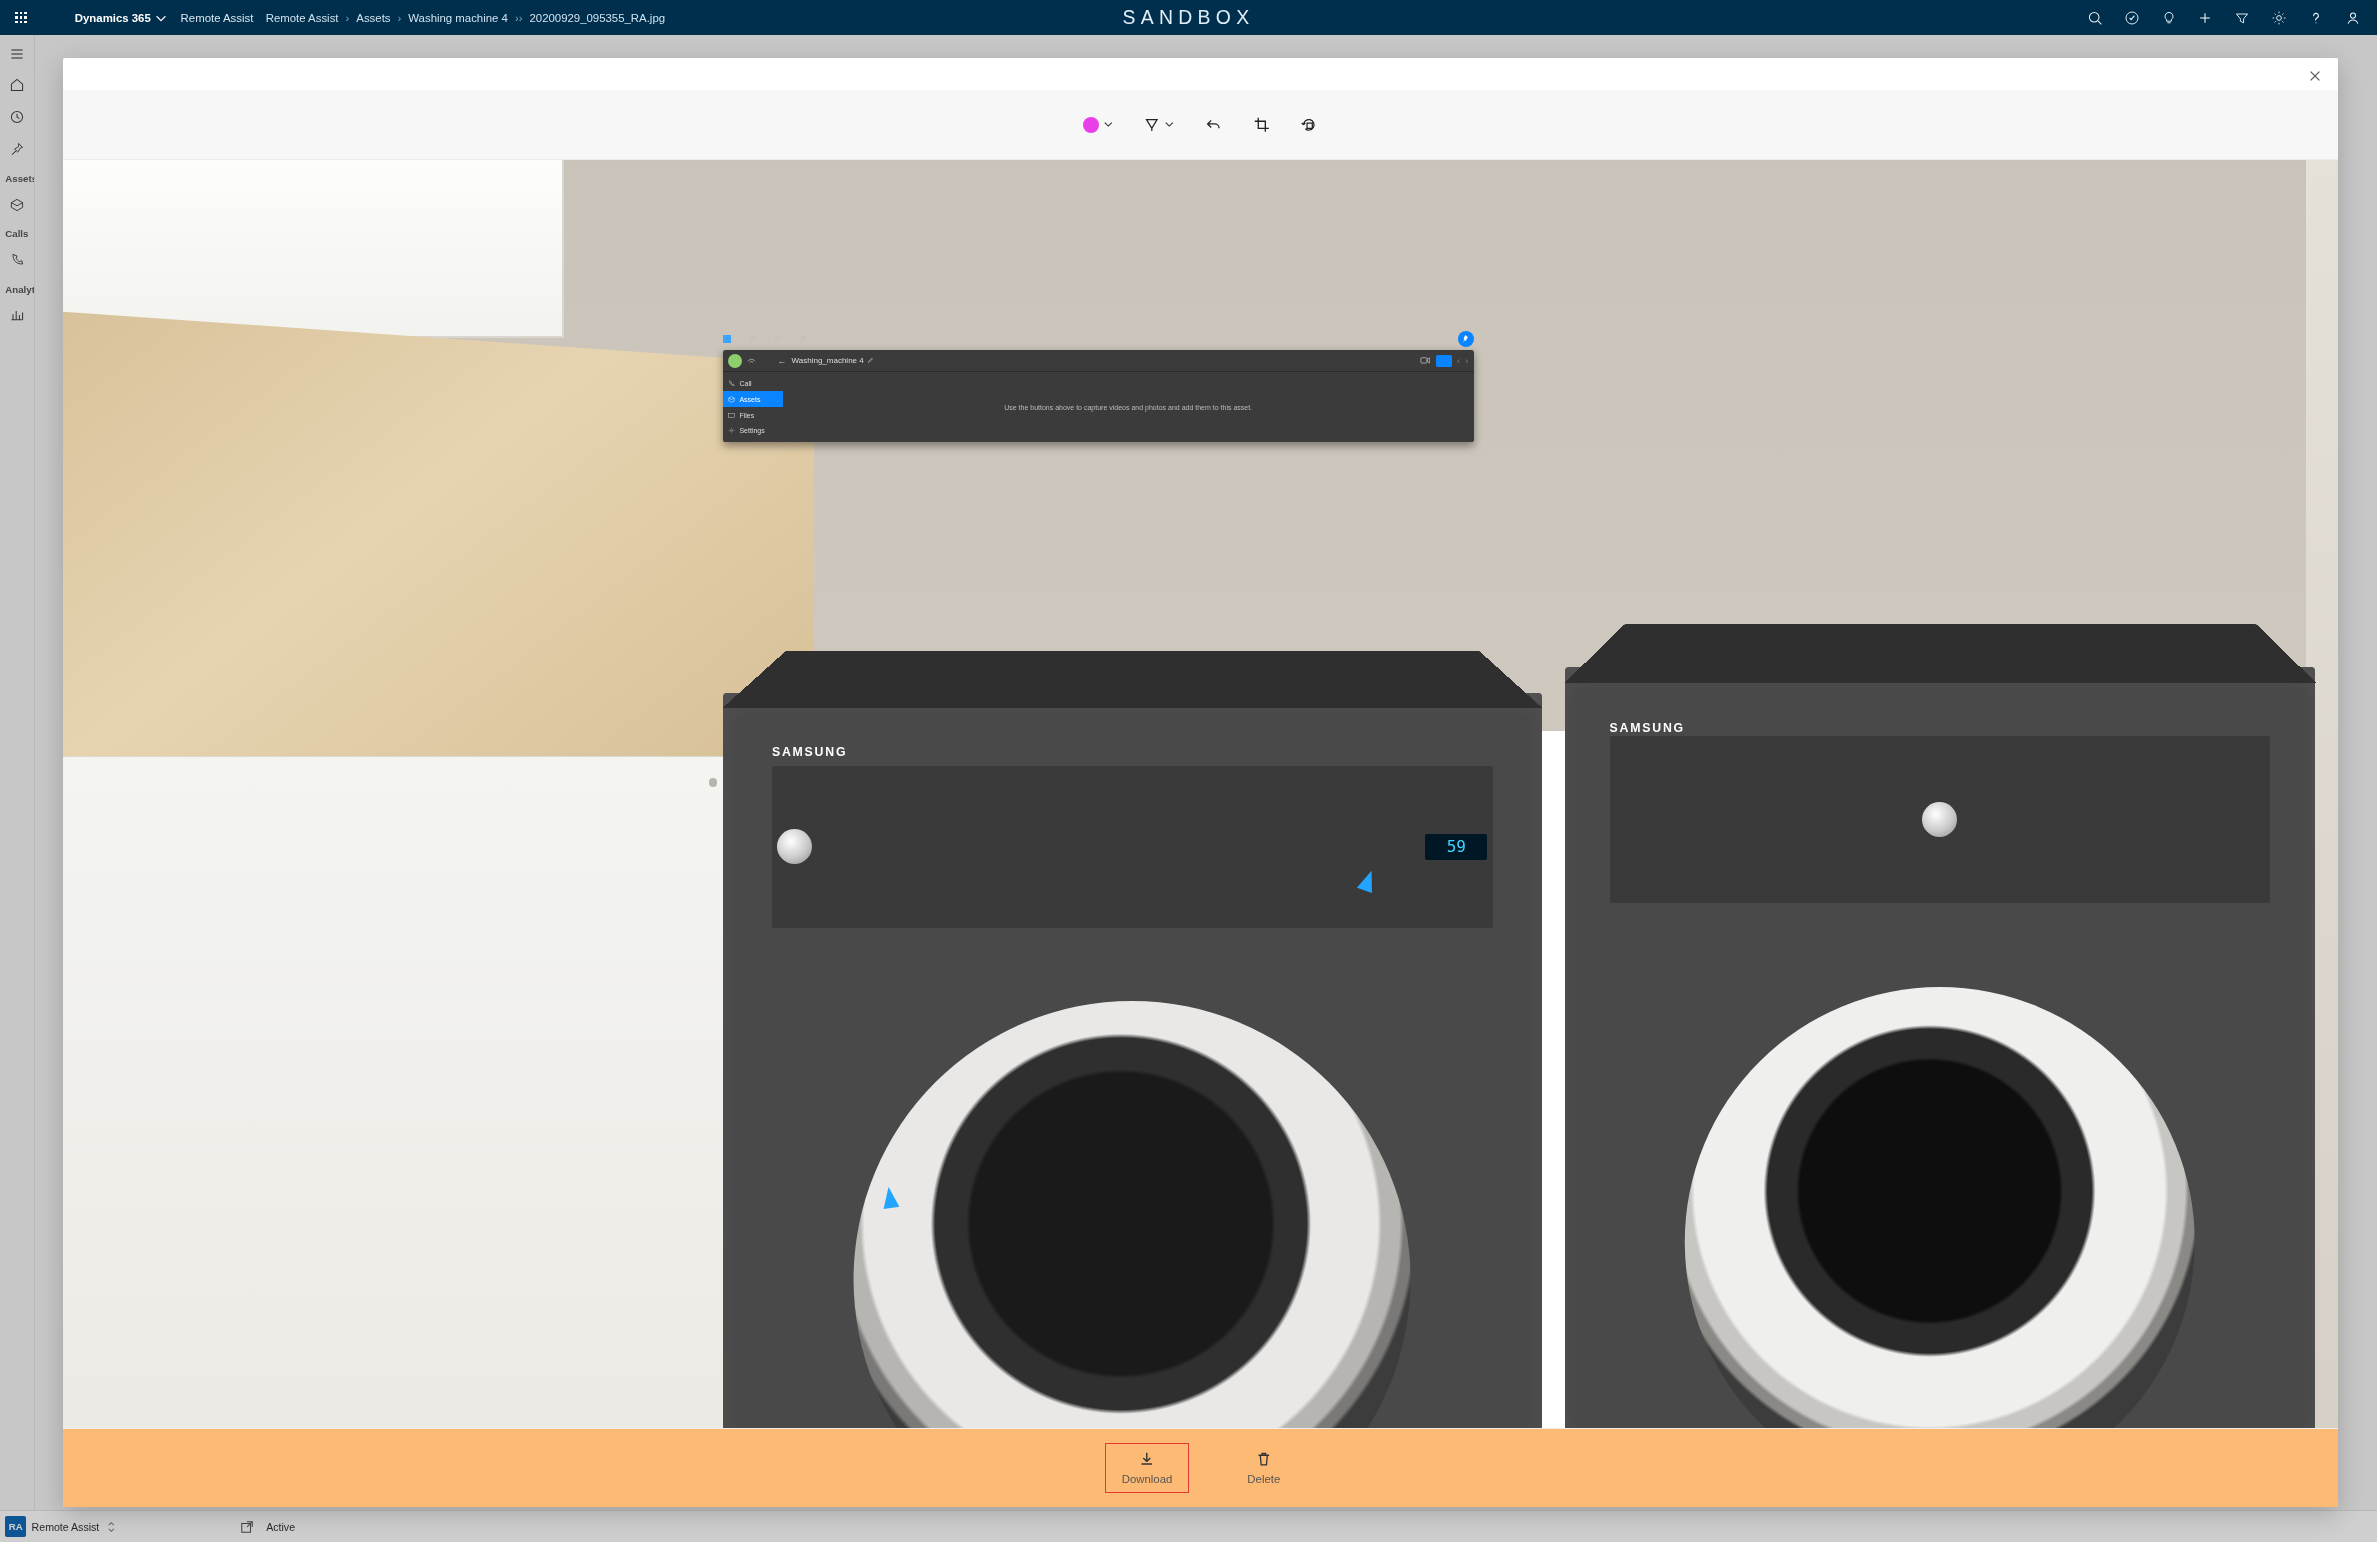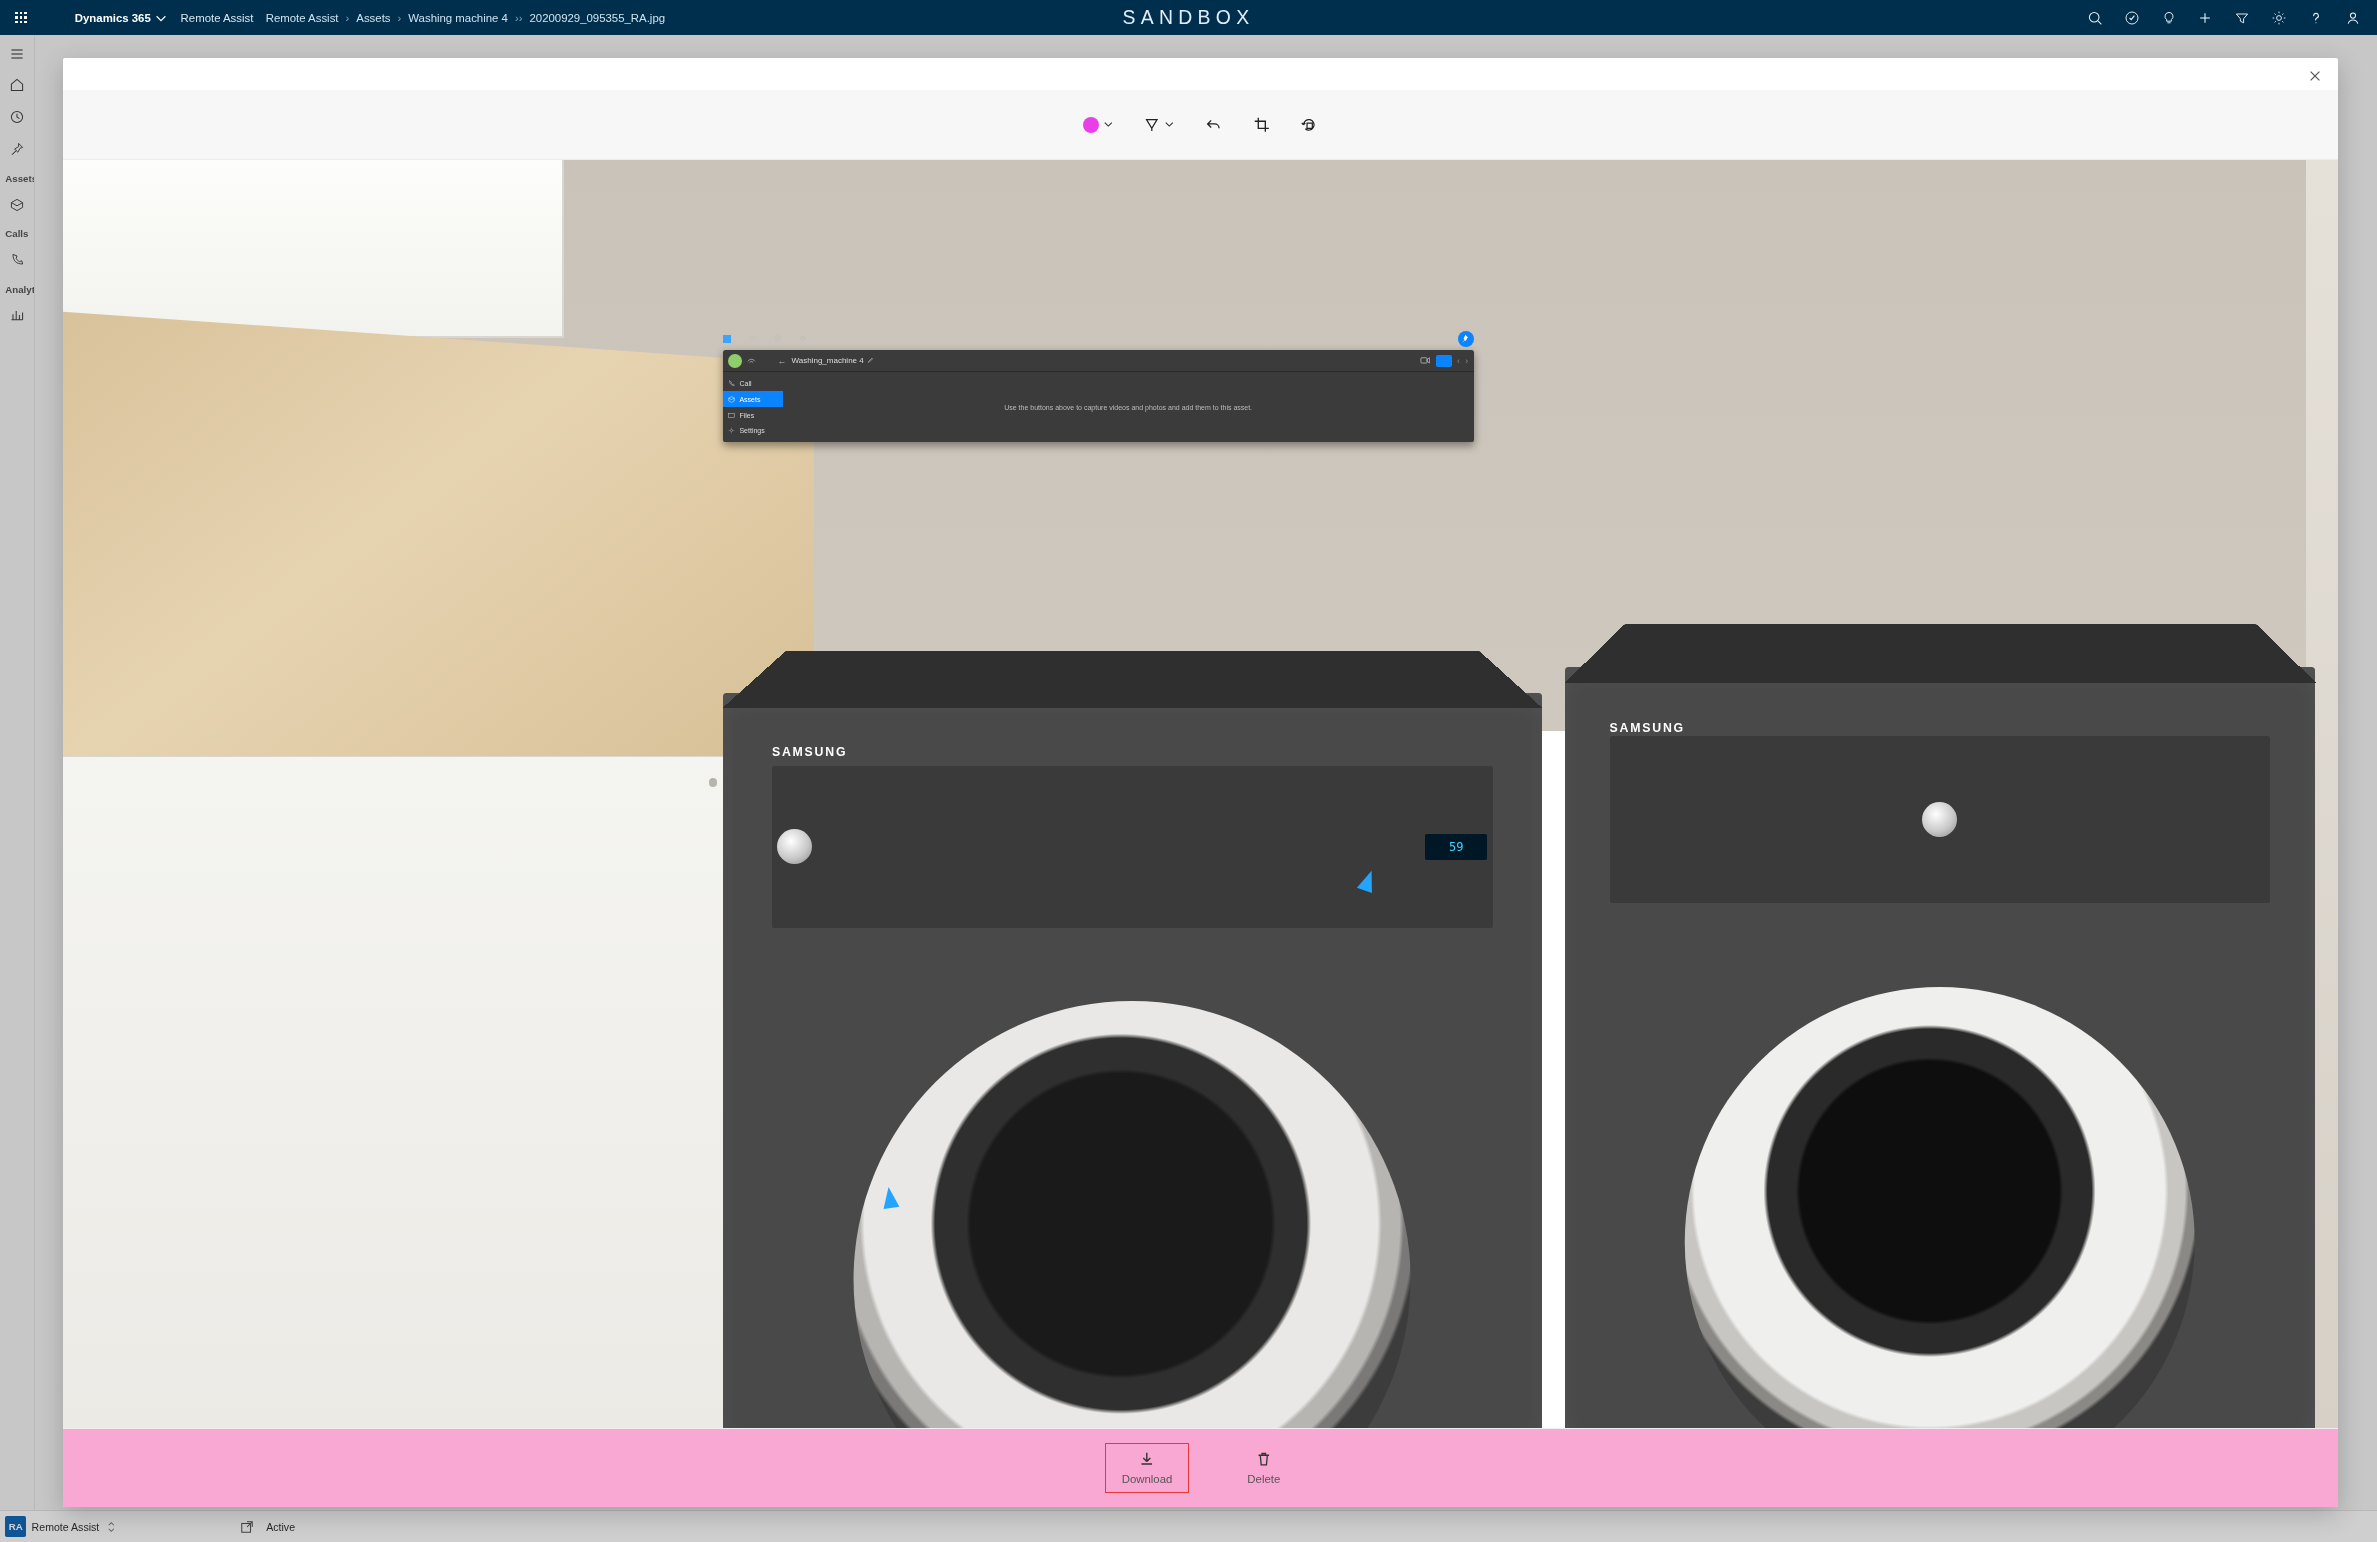--- a/index.html
+++ b/index.html
@@ -51,21 +51,21 @@
   .lowercab { position:absolute; left:0; top:47%; width:29%; bottom:0; background:linear-gradient(#f4f4f1,#eceae5); border-top:1.8px solid #d9d7cf; }
   .lowercab::after{content:"";position:absolute;top:21px; right:5.3px; width:8.8px;height:8.8px;border-radius:50%;background:#b7b4ac;}
 
   .washer, .dryer { position:absolute; top:42%; background:#494949; border-radius:3.5px 3.5px 0 0; box-shadow:inset 0 10.6px 21px rgba(255,255,255,0.05); }
   .washer { left:29%; width:36%; bottom:0; }
   .dryer  { left:66%; width:33%; bottom:0; top:40%; }
   .appliance-top { position:absolute; top:-14%; left:0; right:0; height:16%; background:#2f2f2f; transform:perspective(528px) rotateX(55deg); transform-origin:bottom; border-radius:3.5px 3.5px 0 0;}
   .panel { position:absolute; top:6%; left:6%; right:6%; height:22%; background:#3a3a3a; border-radius:2.6px; display:flex; align-items:center; padding:0 5.3px; gap:5.3px; }
   .brand-logo { position:absolute; top:6%; left:6%; color:#ffffff; font-size:12.3px; letter-spacing:1.8px; font-weight:600;margin-top:8px;}
   .knob { width:35px; height:35px; border-radius:50%; background:radial-gradient(circle at 40% 35%,#fff,#c9c9c9 55%,#888);}
-  .display { width:62px;height:26.4px;background:#001826;border-radius:1.8px;display:flex;align-items:center;justify-content:center;color:#3fd5ff;font-family:monospace;font-size:12px;}
+  .display { width:62px;height:26.4px;background:#001826;border-radius:1.8px;display:flex;align-items:center;justify-content:center;color:#3fd5ff;font-family:monospace;font-size:16px;}
   .door { position:absolute; left:50%; top:42%; width:68%; padding-bottom:68%; transform:translateX(-50%); background:radial-gradient(circle at 48% 40%,#1a1a1a 0 34%,#2f2f2f 35% 42%,#e9e8e6 43% 58%,#b6b5b2 59% 63%, #7a7977 64% 66%, #3c3c3c 67% 100%); border-radius:50%;}
   .dryer .door { background:radial-gradient(circle at 48% 40%,#0e0e0e 0 32%,#2a2a2a 33% 40%,#efefed 41% 58%,#c8c6c3 59% 63%,#8a8986 64% 66%,#3c3c3c 67% 100%);}
   .rightwall { position:absolute; right:0; top:0; bottom:0; width:1.4%; background:linear-gradient(#e5e0d8,#d6d0c7);}
 
   .arrow-blue { position:absolute; width:0;height:0; border-left:8px solid transparent;border-right:8px solid transparent;border-bottom:21px solid #22a4ff; }
   .arrow1{ left:57%; top:56%; transform:rotate(20deg);}
   .arrow2{ left:36%; top:81%; transform:rotate(-8deg);}
 
   
   .holo { position:absolute; left:29%; top:15%; width:33%; background:#3b3b3b; border-radius:2.6px; box-shadow:0 3.5px 8.8px rgba(0,0,0,0.4); font-size:8.8px; color:#ddd;}
@@ -76,21 +76,21 @@
   .holo .hbody{ display:flex; }
   .holo .hmenu{ width:60px; padding:3.5px 0; display:flex;flex-direction:column;}
   .holo .hmenu .mi{ padding:4.4px 5.3px; display:flex;align-items:center; gap:4.4px; font-size:7px;}
   .holo .hmenu .mi.active{ background:#0a84ff; color:#fff;}
   .holo .hcontent{ flex:1; padding:10.6px 7px; font-size:7px; color:#bbb; display:flex;align-items:center;justify-content:center; text-align:center;}
   .holo .hpintab{ position:absolute; top:-19.4px; left:0; right:0; display:flex; align-items:center; justify-content:center; gap:19.4px;}
   .holo .hpin{ width:16px;height:16px;border-radius:50%;background:#0a84ff;display:flex;align-items:center;justify-content:center; margin-left:auto;}
   .holo .hsq{width:8px;height:8px;background:#3aa4ff;}
 
   
-  .actionbar { height:79px; border-top:0.9px solid #eee; display:flex; align-items:center; justify-content:center; gap:42px; background:#f9a8d4; }
+  .actionbar { height:79px; border-top:0.9px solid #eee; display:flex; align-items:center; justify-content:center; gap:42px; background:#fdba74; }
   .actbtn { display:flex; flex-direction:column; align-items:center; gap:5.3px; font-size:11.4px; color:#555; cursor:pointer; padding:5.3px 16px 7px; }
   .actbtn.highlight { border:1.8px solid #e53935; }
 
   svg { display:block; }
   .icon16{width:14px;height:14px;}
   .icon18{width:16px;height:16px;}
   .icon20{width:17.6px;height:17.6px;}
 
   .waffle-grid { display:grid; grid-template-columns:repeat(3,2.6px); grid-template-rows:repeat(3,2.6px); gap:1.8px;}
   .waffle-grid span{ background:#fff; width:2.6px;height:2.6px;}

